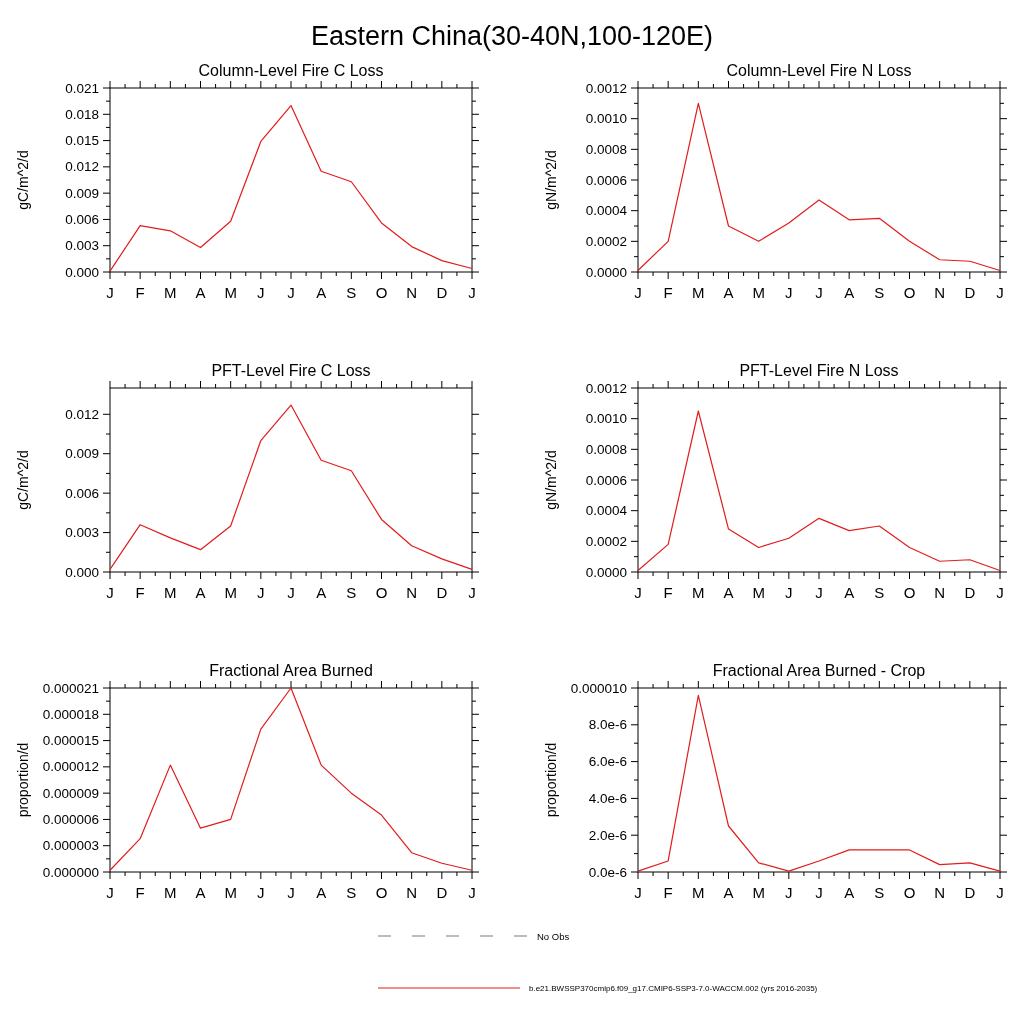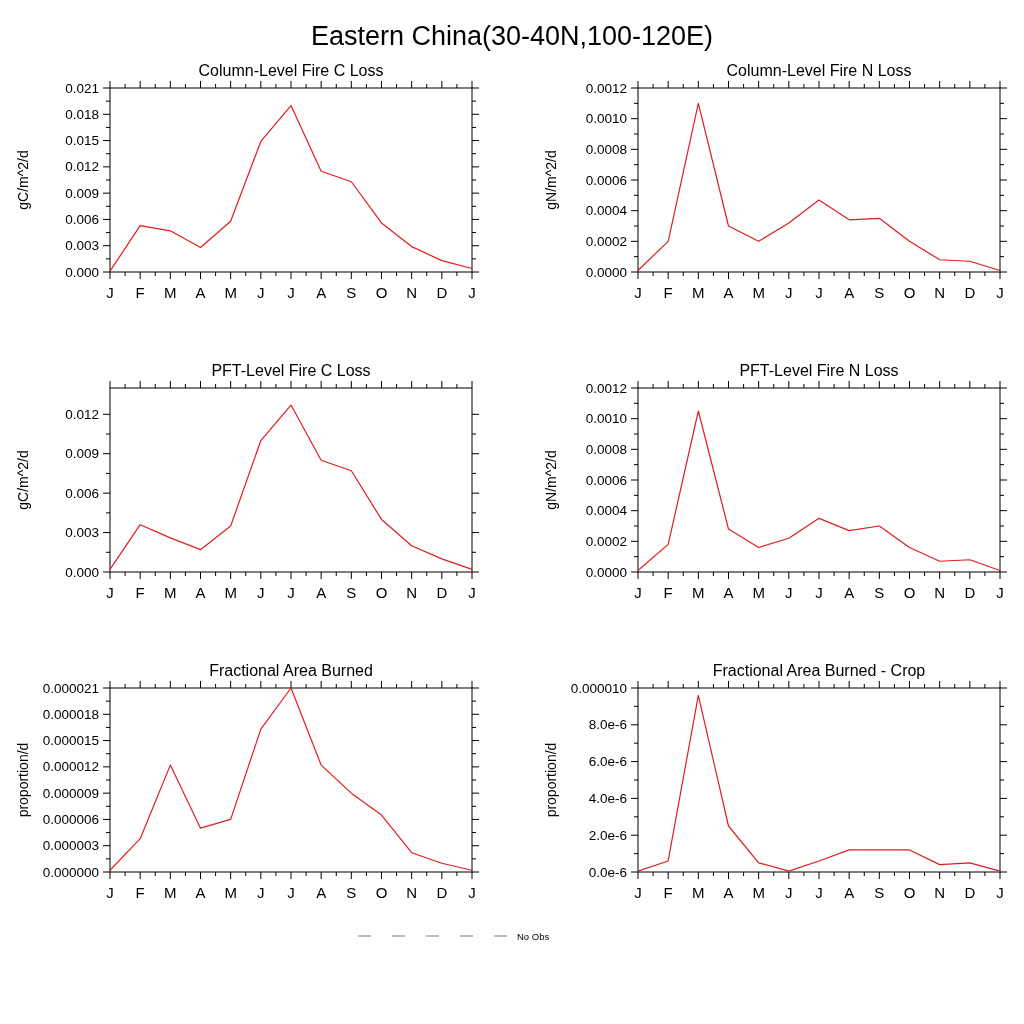--- a/index.html
+++ b/index.html
@@ -6,21 +6,21 @@
   body{width:1024px;height:1024px;font-family:"Liberation Sans", sans-serif;color:#000;}
   .figure{position:relative;width:1024px;height:1024px;background:#fff;overflow:hidden;}
   .figure-title{padding-top:20px;text-align:center;font-size:27px;line-height:32px;}
   .charts-grid{display:grid;grid-template-columns:480px 480px;column-gap:30px;row-gap:22px;justify-content:center;margin-top:8px;gap:48px;}
   svg.chart{display:block;}
   svg text{font-family:"Liberation Sans", sans-serif;fill:#000;}
   text.ct{font-size:16px;}
   text.yt{font-size:13.5px;}
   text.xt{font-size:15px;}
   text.yl{font-size:14px;}
-  .legend{position:absolute;left:358px;top:930px;}
+  .legend{position:absolute;left:378px;top:930px;}
   .legend-row{display:flex;align-items:center;gap:9px;height:12px;}
   .legend-row + .legend-row{margin-top:40px;}
   .legend-label-small{font-size:9.5px;}
   .legend-label-tiny{font-size:8px;}
 </style>
 </head>
 <body>
 
 <div class="figure">
   <div class="figure-title">Eastern China(30-40N,100-120E)</div>
@@ -635,14 +635,20 @@
       </svg>
   </div>
 
   <div class="legend">
     <div class="legend-row">
       <svg width="150" height="10">
         <line id="no-obs-line" x1="0" y1="5" x2="150" y2="5" stroke-width="1.2" stroke-dasharray="13 21" stroke="#7a7a7a"></line>
       </svg>
       <span class="legend-label-small">No Obs</span>
     </div>
+    <div class="legend-row">
+      <svg width="142" height="10">
+        <line id="model-line" x1="0" y1="5" x2="142" y2="5" stroke-width="1.2" stroke="#e21c1c"></line>
+      </svg>
+      <span class="legend-label-tiny">b.e21.BWSSP370cmip6.f09_g17.CMIP6-SSP3-7.0-WACCM.002 (yrs 2016-2035)</span>
+    </div>
   </div>
 </div>
 
 </body></html>

